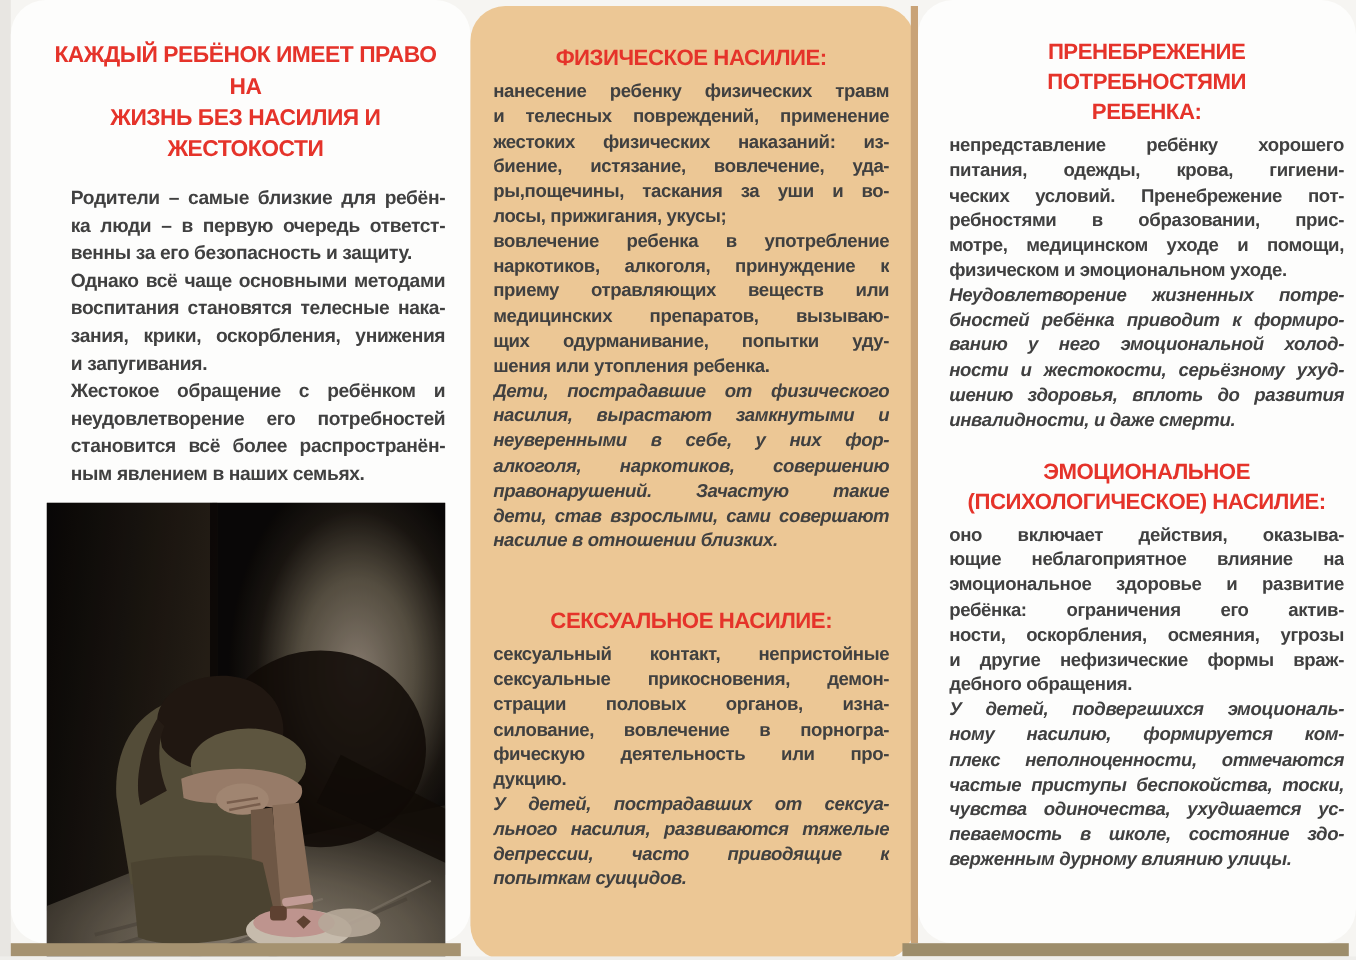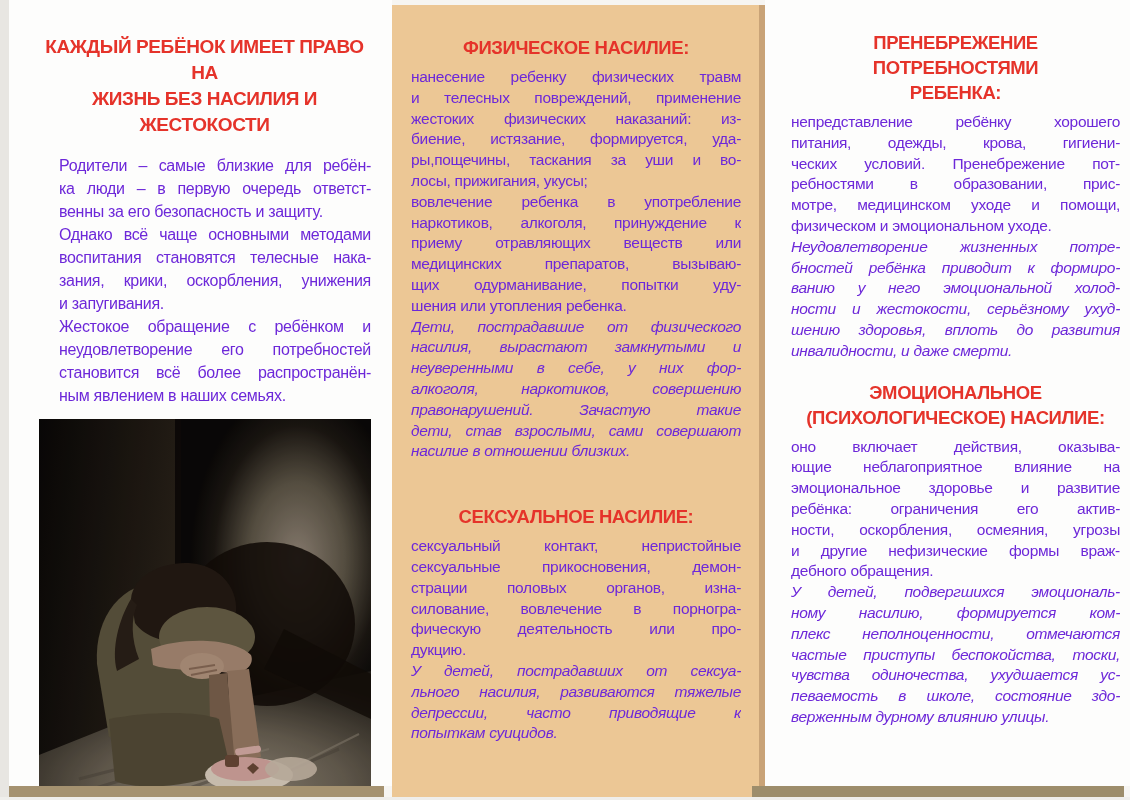--- a/index.html
+++ b/index.html
@@ -5,38 +5,38 @@
   html,body{margin:0;padding:0;background:#e9e7e3;}
   .page{
     position:relative;width:1130px;height:800px;margin:0 auto;
     background:#f6f5f2;overflow:hidden;
     font-family:"Liberation Sans",sans-serif;
   }
   
   .scan-edge-left{position:absolute;left:0;top:0;width:9px;height:800px;background:#e8e6e2;}
   .scan-edge-bottom{position:absolute;left:0;top:797px;width:1130px;height:3px;background:#efeeeb;}
 
-  .panel{position:absolute;top:0;box-sizing:border-box;}
+  .panel{position:absolute;top:0;box-sizing:border-box;border-radius:29px;}
   .panel-left{left:9px;width:383px;height:786px;background:#fdfdfc;padding:34px 21px 0 29px;}
   .panel-mid{left:392px;top:5px;width:370px;height:795px;background:#ecc795;padding:30px 21px 16px 19px;}
   .panel-right{left:765px;width:365px;height:786px;background:#fdfdfc;padding:30px 10px 0 26px;}
   .fold-line{position:absolute;left:759px;top:5px;width:6px;height:781px;background:#c9a377;}
 
   .strip{position:absolute;height:11px;top:786px;}
   .strip-left{left:9px;width:375px;background:#a59270;}
   .strip-right{left:752px;width:372px;background:#9d8d6b;}
 
   .heading{
     color:#e5332a;font-weight:bold;text-align:center;white-space:pre-line;
     letter-spacing:-0.4px;overflow:hidden;
   }
   .heading-main{font-size:19px;line-height:26px;margin-bottom:16px;}
   .sec-head{font-size:18.5px;line-height:25px;margin-bottom:7px;}
 
-  .body-text{color:#6d28d9;font-weight:normal;}
+  .body-text{color:#404040;font-weight:bold;}
   .panel-left .body-text{font-size:16px;line-height:23px;letter-spacing:-0.3px;margin-left:21px;}
   .panel-mid .body-text,.panel-right .body-text{font-size:15.5px;line-height:20.8px;letter-spacing:-0.3px;}
 
   .jline{text-align:justify;text-align-last:justify;overflow:hidden;white-space:nowrap;}
   .jline.jlast{text-align-last:left;}
   .jline.italic{font-style:italic;}
 
   .section{margin:0;}
   .panel-mid .section + .section{margin-top:42px;}
   .panel-right .section + .section{margin-top:18px;}
@@ -125,21 +125,21 @@
     </svg>
   </div>
 
   <div class="panel panel-mid">
     <div class="section">
       <div class="heading sec-head">ФИЗИЧЕСКОЕ НАСИЛИЕ:</div>
       <div class="body-text">
           <div class="jline">нанесение ребенку физических травм</div>
           <div class="jline">и телесных повреждений, применение</div>
           <div class="jline">жестоких физических наказаний: из-</div>
-          <div class="jline">биение, истязание, формируется, уда-</div>
+          <div class="jline">биение, истязание, вовлечение, уда-</div>
           <div class="jline">ры,пощечины, таскания за уши и во-</div>
           <div class="jline jlast">лосы, прижигания, укусы;</div>
           <div class="jline">вовлечение ребенка в употребление</div>
           <div class="jline">наркотиков, алкоголя, принуждение к</div>
           <div class="jline">приему отравляющих веществ или</div>
           <div class="jline">медицинских препаратов, вызываю-</div>
           <div class="jline">щих одурманивание, попытки уду-</div>
           <div class="jline jlast">шения или утопления ребенка.</div>
           <div class="jline italic">Дети, пострадавшие от физического</div>
           <div class="jline italic">насилия, вырастают замкнутыми и</div>

